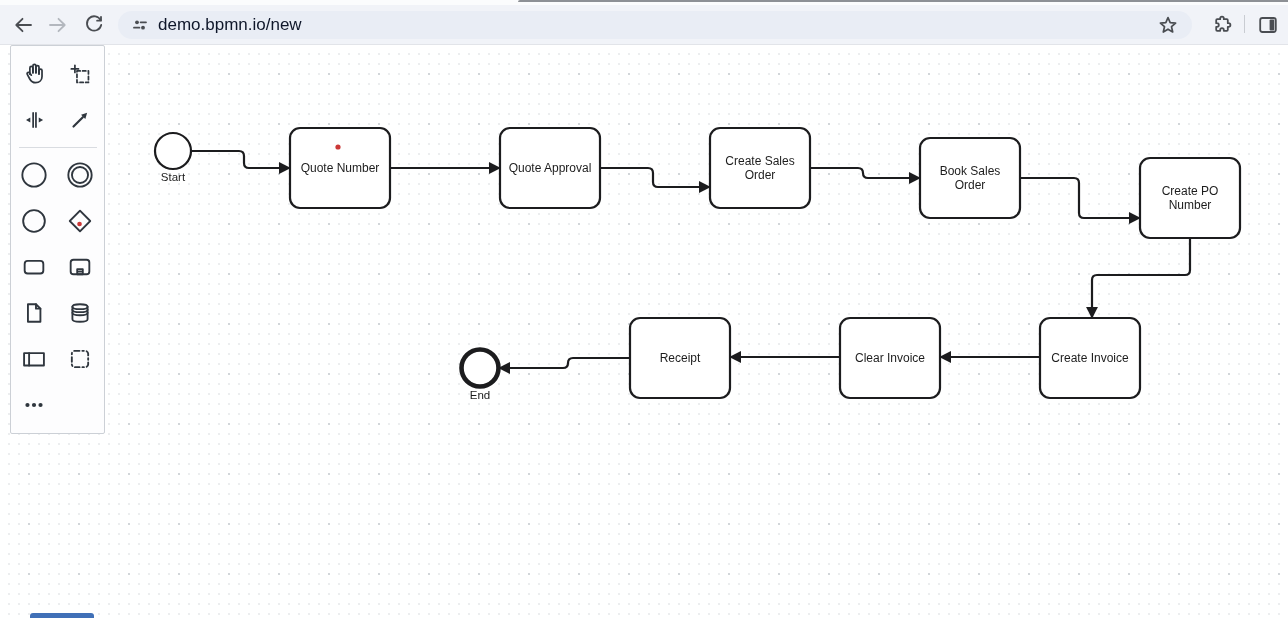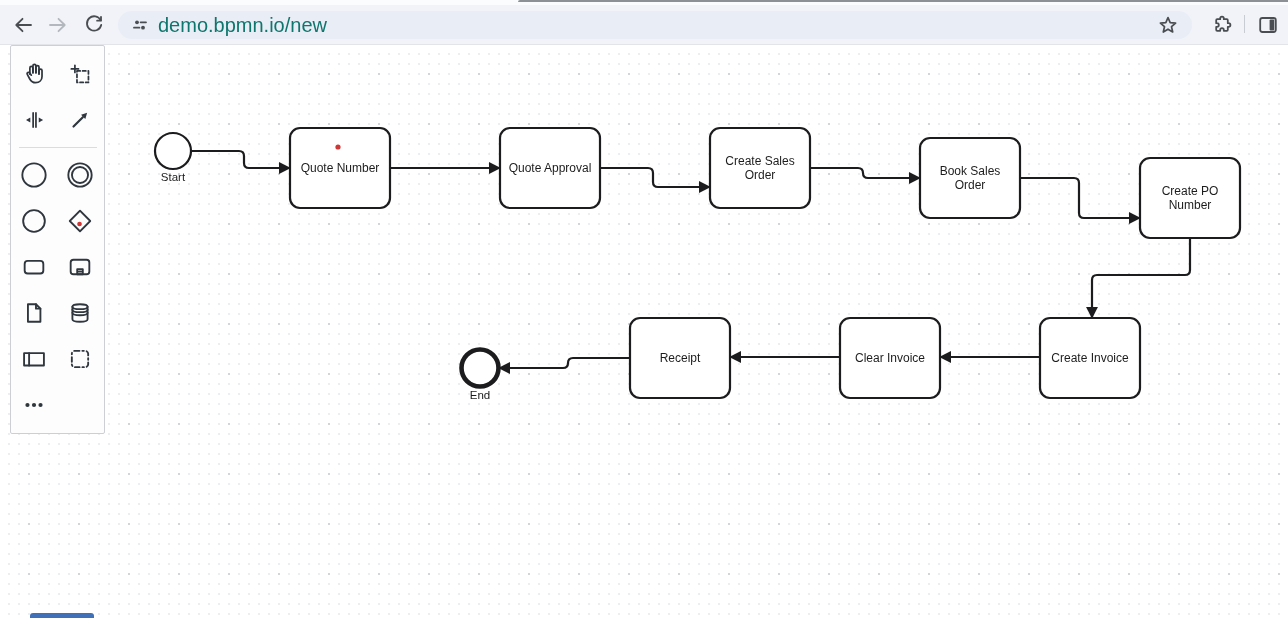--- a/index.html
+++ b/index.html
@@ -6,21 +6,21 @@
   body{font-family:"Liberation Sans",sans-serif;background:#fff;}
   .root{position:relative;width:1288px;height:618px;overflow:hidden;background:#fff;}
 
   
   .chrome{position:absolute;top:0;left:0;width:1288px;height:44px;background:#f1f3f8;border-bottom:1px solid #e2e4e9;}
   .topstrip{position:absolute;top:0;left:0;width:1288px;height:5px;background:#fbfcfd;}
   .tabline{position:absolute;top:0;left:518px;width:770px;height:2px;background:#8d9095;border-top-left-radius:3px;}
   .nav-btn{position:absolute;top:11px;width:28px;height:28px;border:none;background:transparent;padding:2px;cursor:pointer;border-radius:50%;}
   .nav-btn svg{display:block;}
   .omnibox{position:absolute;top:11px;left:118px;width:1074px;height:28px;border-radius:14px;background:#e9edf5;}
-  .omnibox .url-text{position:absolute;left:40px;top:0;line-height:28px;font-size:20px;color:#0f766e;white-space:nowrap;}
+  .omnibox .url-text{position:absolute;left:40px;top:0;line-height:28px;font-size:17px;color:#0f172a;white-space:nowrap;}
   .tune-wrap{position:absolute;left:10px;top:2px;width:24px;height:24px;}
   .star-btn{position:absolute;right:12px;top:2px;width:24px;height:24px;border:none;background:transparent;padding:0;cursor:pointer;}
   .divider{position:absolute;top:15px;left:1244px;width:1px;height:18px;background:#c9ccd2;}
 
   
   .canvas{position:absolute;top:45px;left:0;width:1288px;height:573px;background-color:#fff;
     background-image:
       radial-gradient(circle, rgba(73,87,100,0.16) 1.1px, transparent 1.4px),
       radial-gradient(circle, rgba(73,87,100,0.10) 1px, transparent 1.3px);
     background-size:50px 50px,10px 10px;

